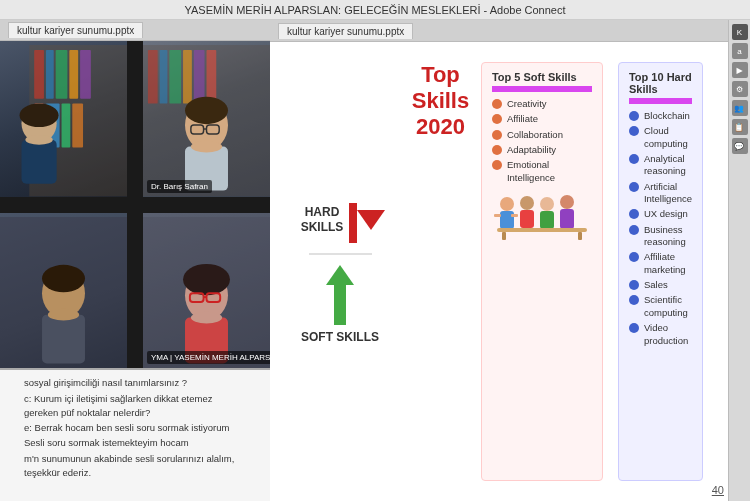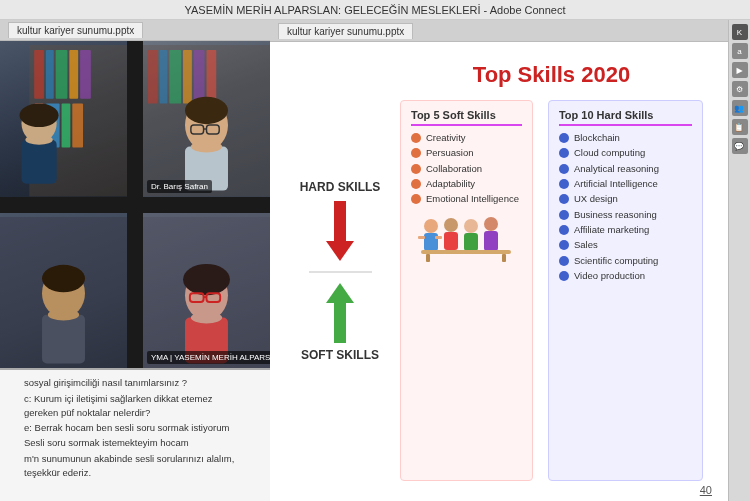--- a/index.html
+++ b/index.html
@@ -171,21 +171,21 @@
       flex-direction: column;
       align-items: center;
       justify-content: center;
       position: relative;
     }
 
     
     .slide-right {
       flex: 1;
       display: flex;
-      flex-direction: column;
+      flex-direction: row;
     }
 
     .slide-title {
       font-size: 22px;
       font-weight: bold;
       color: #cc2222;
       text-align: center;
       margin-bottom: 12px;
     }
 
@@ -209,21 +209,21 @@
       border-radius: 4px;
       padding: 8px 10px;
     }
 
     .col-title {
       font-size: 11px;
       font-weight: bold;
       color: #333;
       margin-bottom: 6px;
       padding-bottom: 3px;
-      border-bottom: 2px solid #d946ef;
+      border-bottom: 6px solid #d946ef;
     }
 
     .skill-item {
       display: flex;
       align-items: flex-start;
       font-size: 9.5px;
       color: #333;
       margin-bottom: 3px;
       line-height: 1.3;
     }
@@ -235,21 +235,21 @@
       flex-shrink: 0;
       margin-top: 1px;
     }
     .bullet-orange { background: #e07040; }
     .bullet-blue { background: #4060cc; }
 
     
     .slide-number {
       position: absolute;
       bottom: 5px;
-      right: 16px;
+      right: 4px;
       font-size: 11px;
       color: #555;
       text-decoration: underline;
     }
 
     
     .right-sidebar {
       width: 22px;
       background: #d8d8d8;
       display: flex;
@@ -381,21 +381,21 @@
 
     <div class="slide-tab-bar">
       <div class="slide-tab">kultur kariyer sunumu.pptx</div>
     </div>
 
     <div class="slide-content">
       <div class="slide-presentation">
 
         <div class="slide-left">
 
-          <div style="display:flex;flex-direction:column;align-items:center;margin-bottom:4px;">
+          <div style="display:flex;flex-direction:row;align-items:center;margin-bottom:4px;">
             <div style="font-size:12px;font-weight:bold;color:#333;text-align:center;line-height:1.3;">HARD
 SKILLS</div>
             <div style="width:12px;height:40px;background:#cc2222;margin-top:5px;"></div>
             <div style="width:0;height:0;border-left:14px solid transparent;border-right:14px solid transparent;border-top:20px solid #cc2222;"></div>
           </div>
 
           <div style="width:70%;height:2px;background:#e0e0e0;margin:6px 0;"></div>
 
           <div style="display:flex;flex-direction:column;align-items:center;margin-top:4px;">
             <div style="width:0;height:0;border-left:14px solid transparent;border-right:14px solid transparent;border-bottom:20px solid #44aa44;"></div>
@@ -411,21 +411,21 @@
           <div class="skills-columns">
 
             <div class="soft-skills-col">
               <div class="col-title">Top 5 Soft Skills</div>
               <div class="skill-item">
                 <div class="skill-bullet bullet-orange"></div>
                 <span>Creativity</span>
               </div>
               <div class="skill-item">
                 <div class="skill-bullet bullet-orange"></div>
-                <span>Persuasion</span>
+                <span>Affiliate</span>
               </div>
               <div class="skill-item">
                 <div class="skill-bullet bullet-orange"></div>
                 <span>Collaboration</span>
               </div>
               <div class="skill-item">
                 <div class="skill-bullet bullet-orange"></div>
                 <span>Adaptability</span>
               </div>
               <div class="skill-item">

